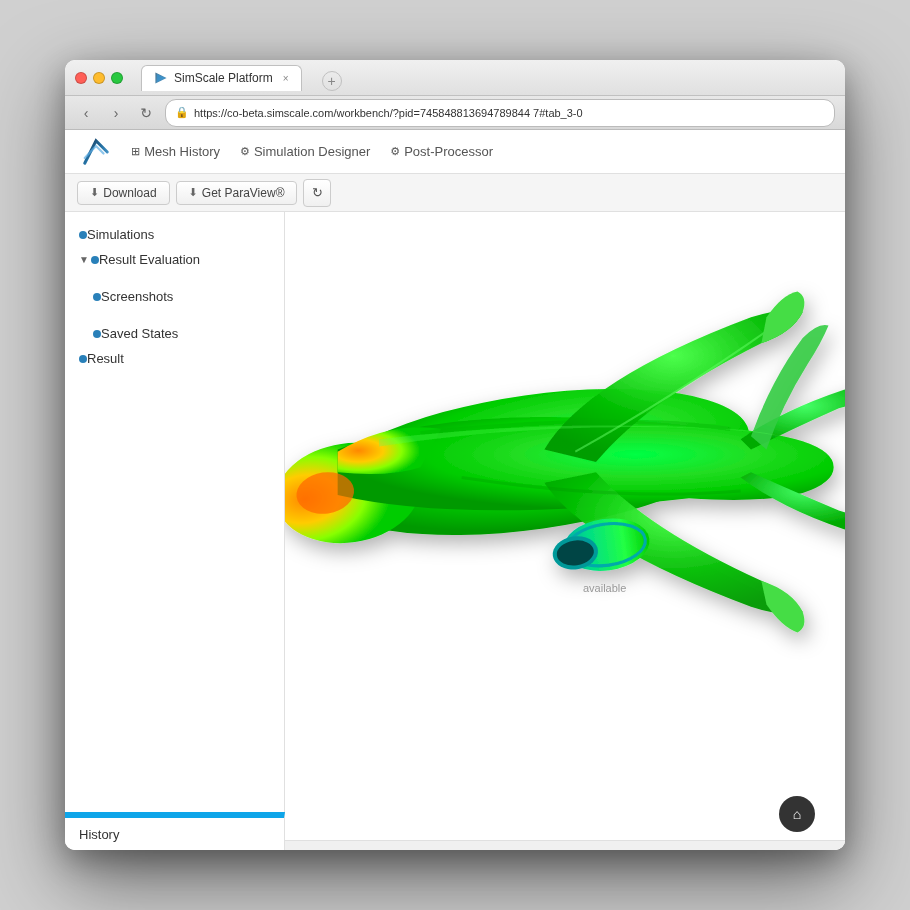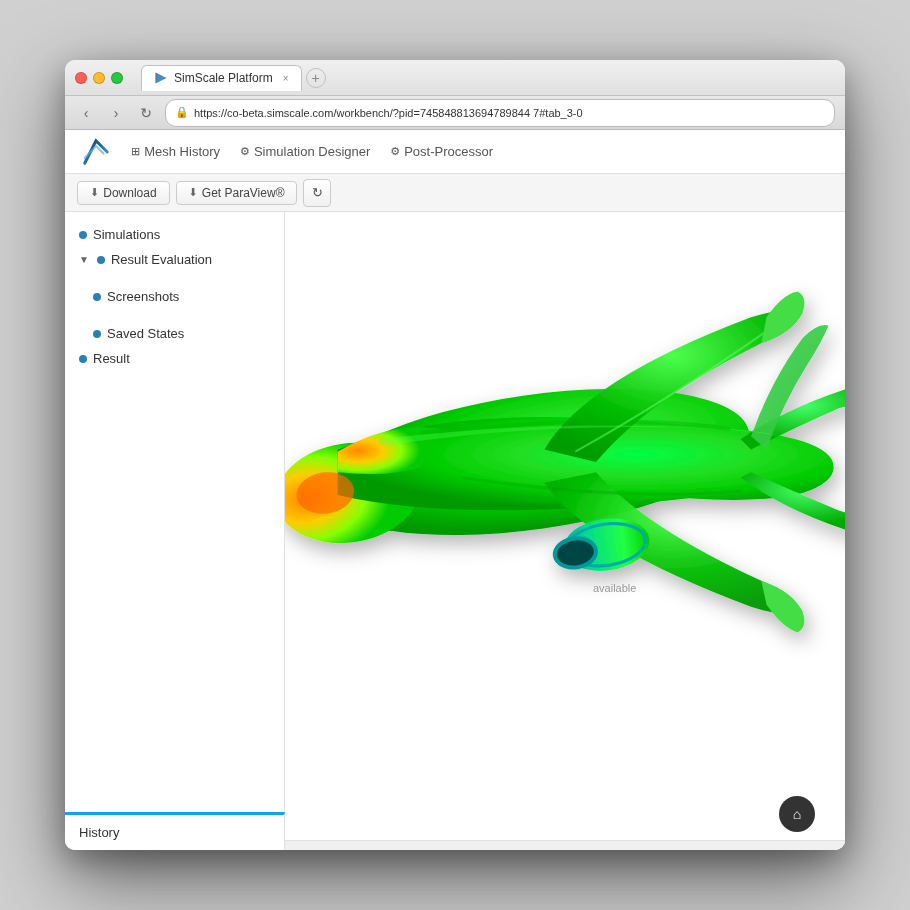--- a/index.html
+++ b/index.html
@@ -50,23 +50,23 @@
       height: 12px;
       border-radius: 50%;
       border: 1px solid rgba(0,0,0,0.2);
     }
     .tl-red { background: #ff5f57; }
     .tl-yellow { background: #febc2e; }
     .tl-green { background: #28c840; }
 
     .tab-area {
       display: flex;
-      align-items: center;
+      align-items: flex-end;
       flex: 1;
-      gap: 4px;
+      gap: 20px;
       margin-left: 8px;
     }
 
     .tab {
       background: #fff;
       border: 1px solid #c0c0c0;
       border-bottom: none;
       border-radius: 6px 6px 0 0;
       padding: 4px 12px;
       font-size: 12px;
@@ -238,21 +238,20 @@
       flex-shrink: 0;
       font-size: 13px;
       overflow-y: auto;
     }
 
     .sidebar-item {
       padding: 5px 14px;
       cursor: pointer;
       display: flex;
       align-items: center;
-      gap: 6px;
       color: #333;
     }
 
     .dot {
       width: 8px;
       height: 8px;
       border-radius: 50%;
       background: #3498db;
       flex-shrink: 0;
     }
@@ -286,21 +285,21 @@
       position: absolute;
       top: -40px;
       right: -30px;
       width: 620px;
       height: 600px;
     }
 
     
     .history-bar {
       background: #fff;
-      border-top: 3px solid #0ea5e9;
+      border-top: 6px solid #0ea5e9;
       height: 38px;
       display: flex;
       align-items: center;
       padding: 0 14px;
       font-size: 13px;
       color: #333;
       flex-shrink: 0;
       position: absolute;
       bottom: 0;
       left: 0;
@@ -336,21 +335,21 @@
 
     
     .simscale-logo {
       width: 30px;
       height: 30px;
     }
 
     
     .not-available {
       position: absolute;
-      left: 308px;
+      left: 298px;
       top: 370px;
       font-size: 11px;
       color: #999;
     }
   </style>
 </head>
 <body>
 
 <div class="mac-window">
 

